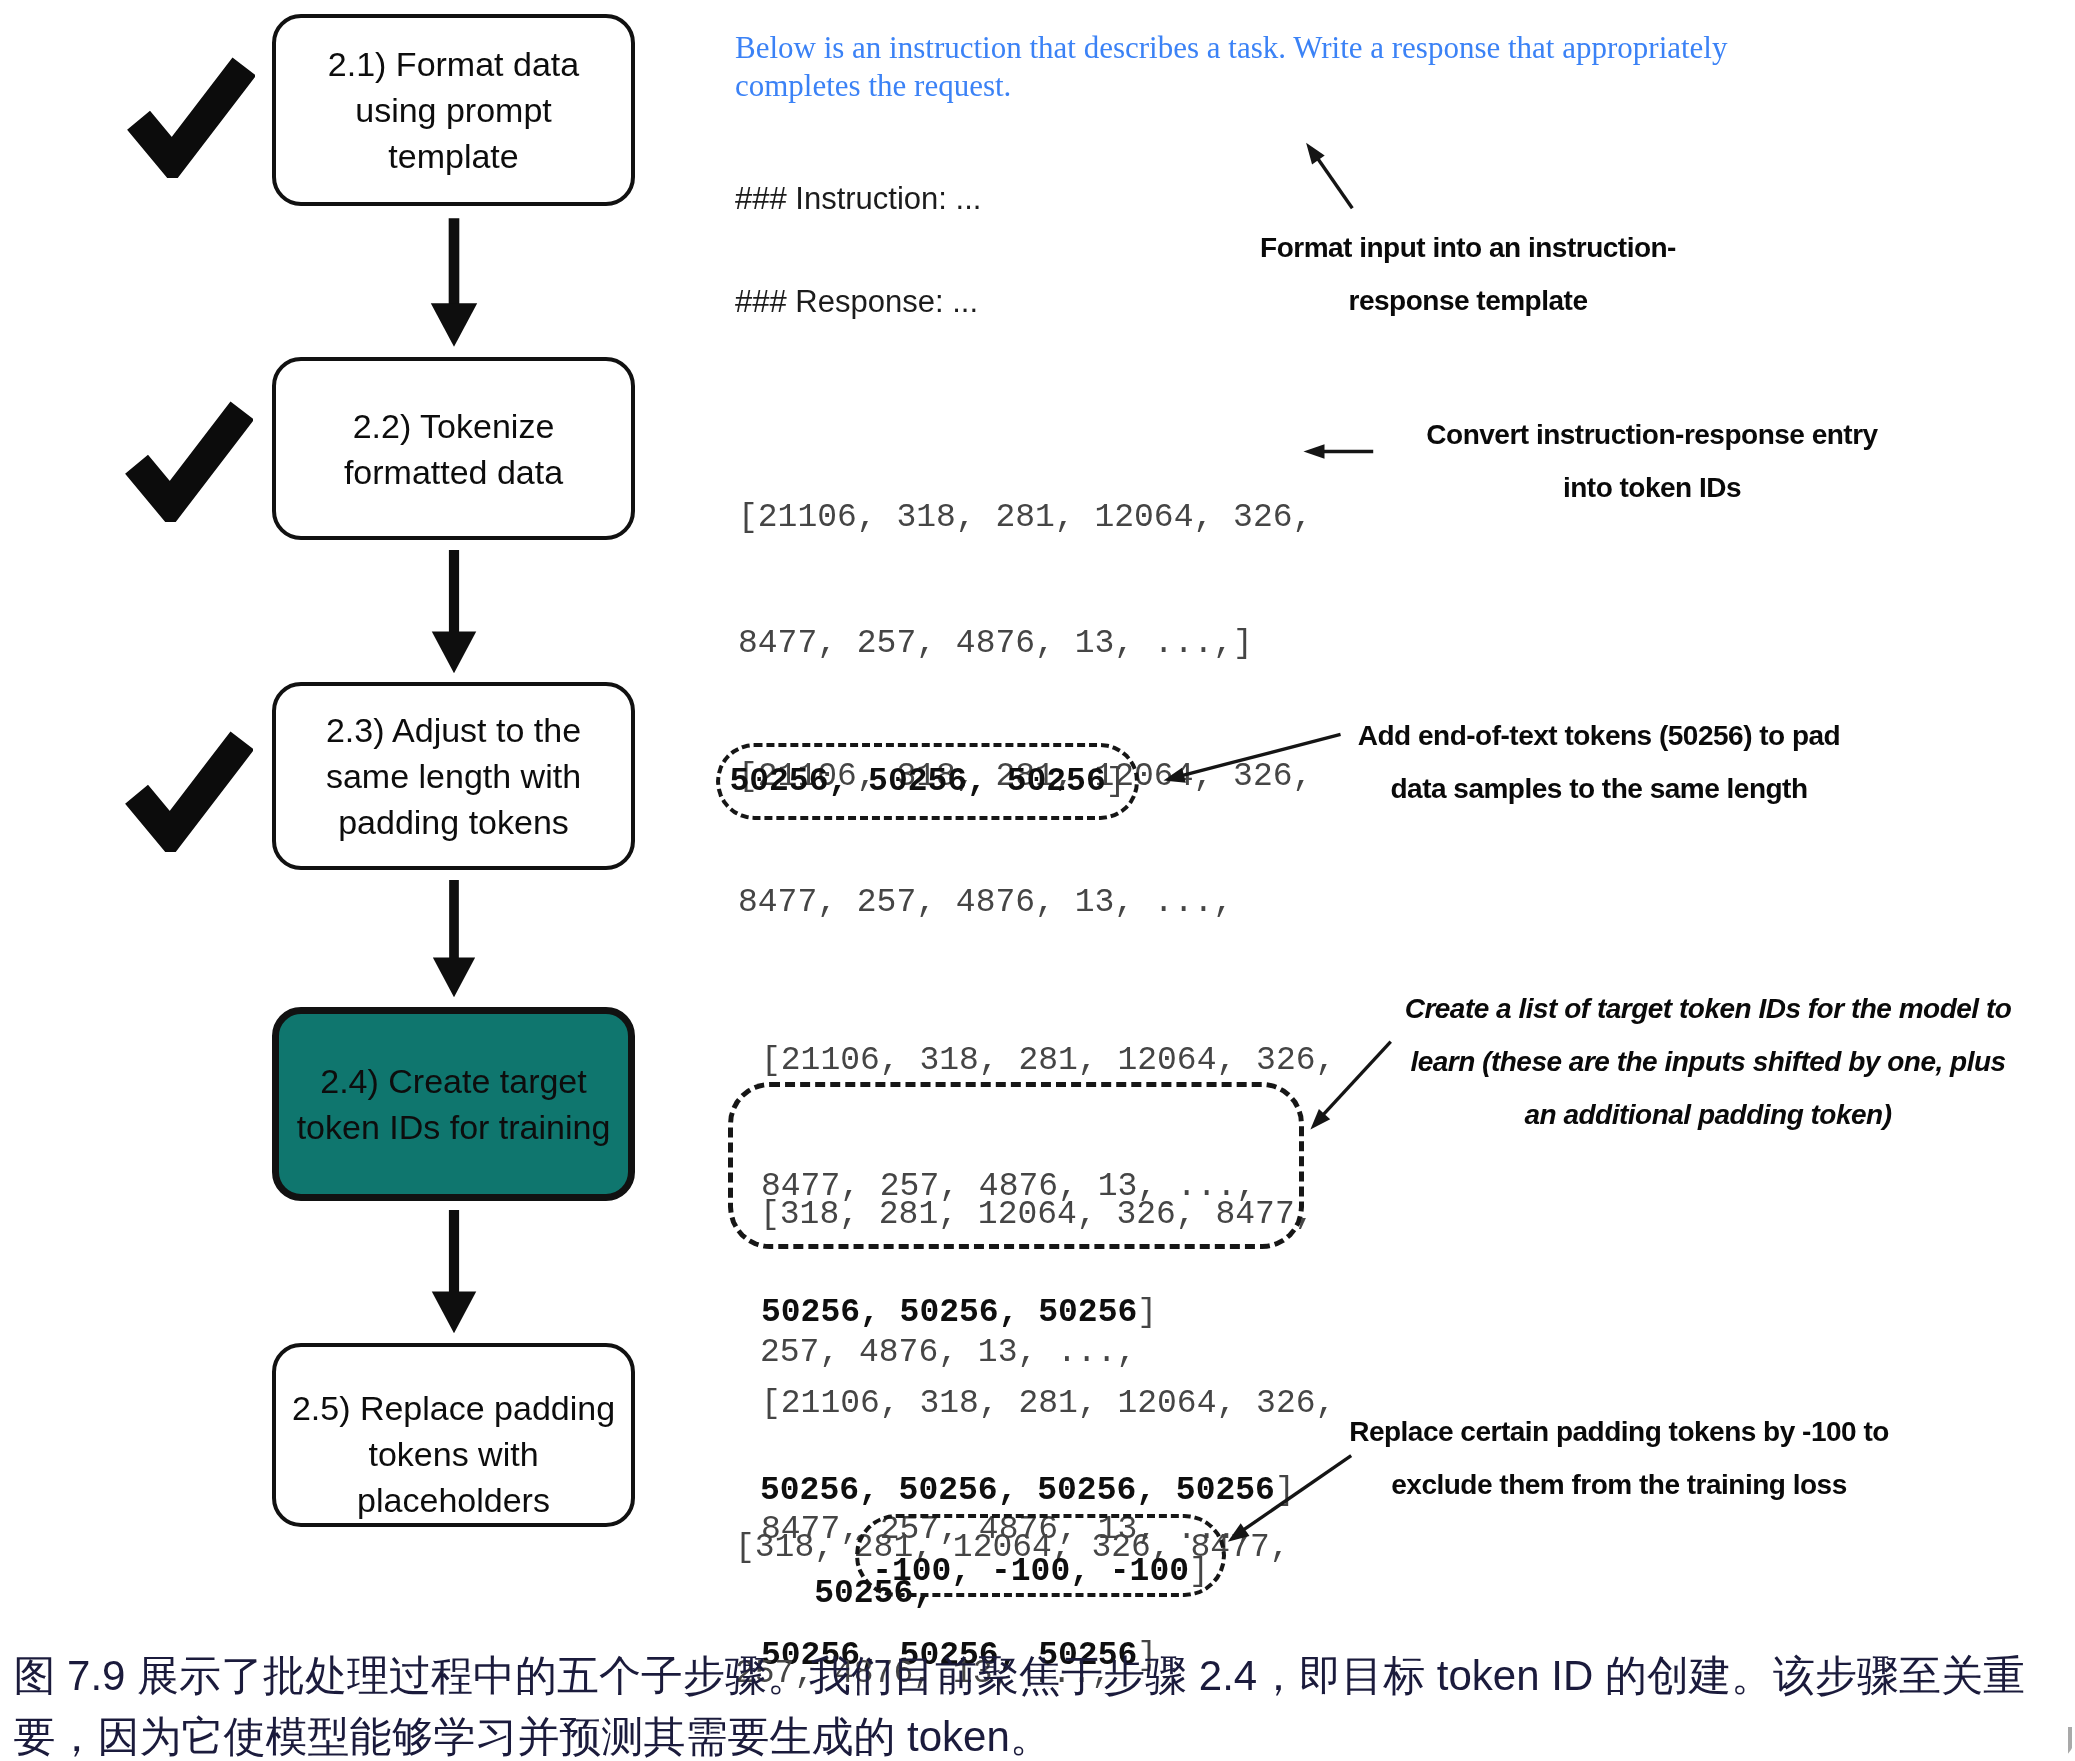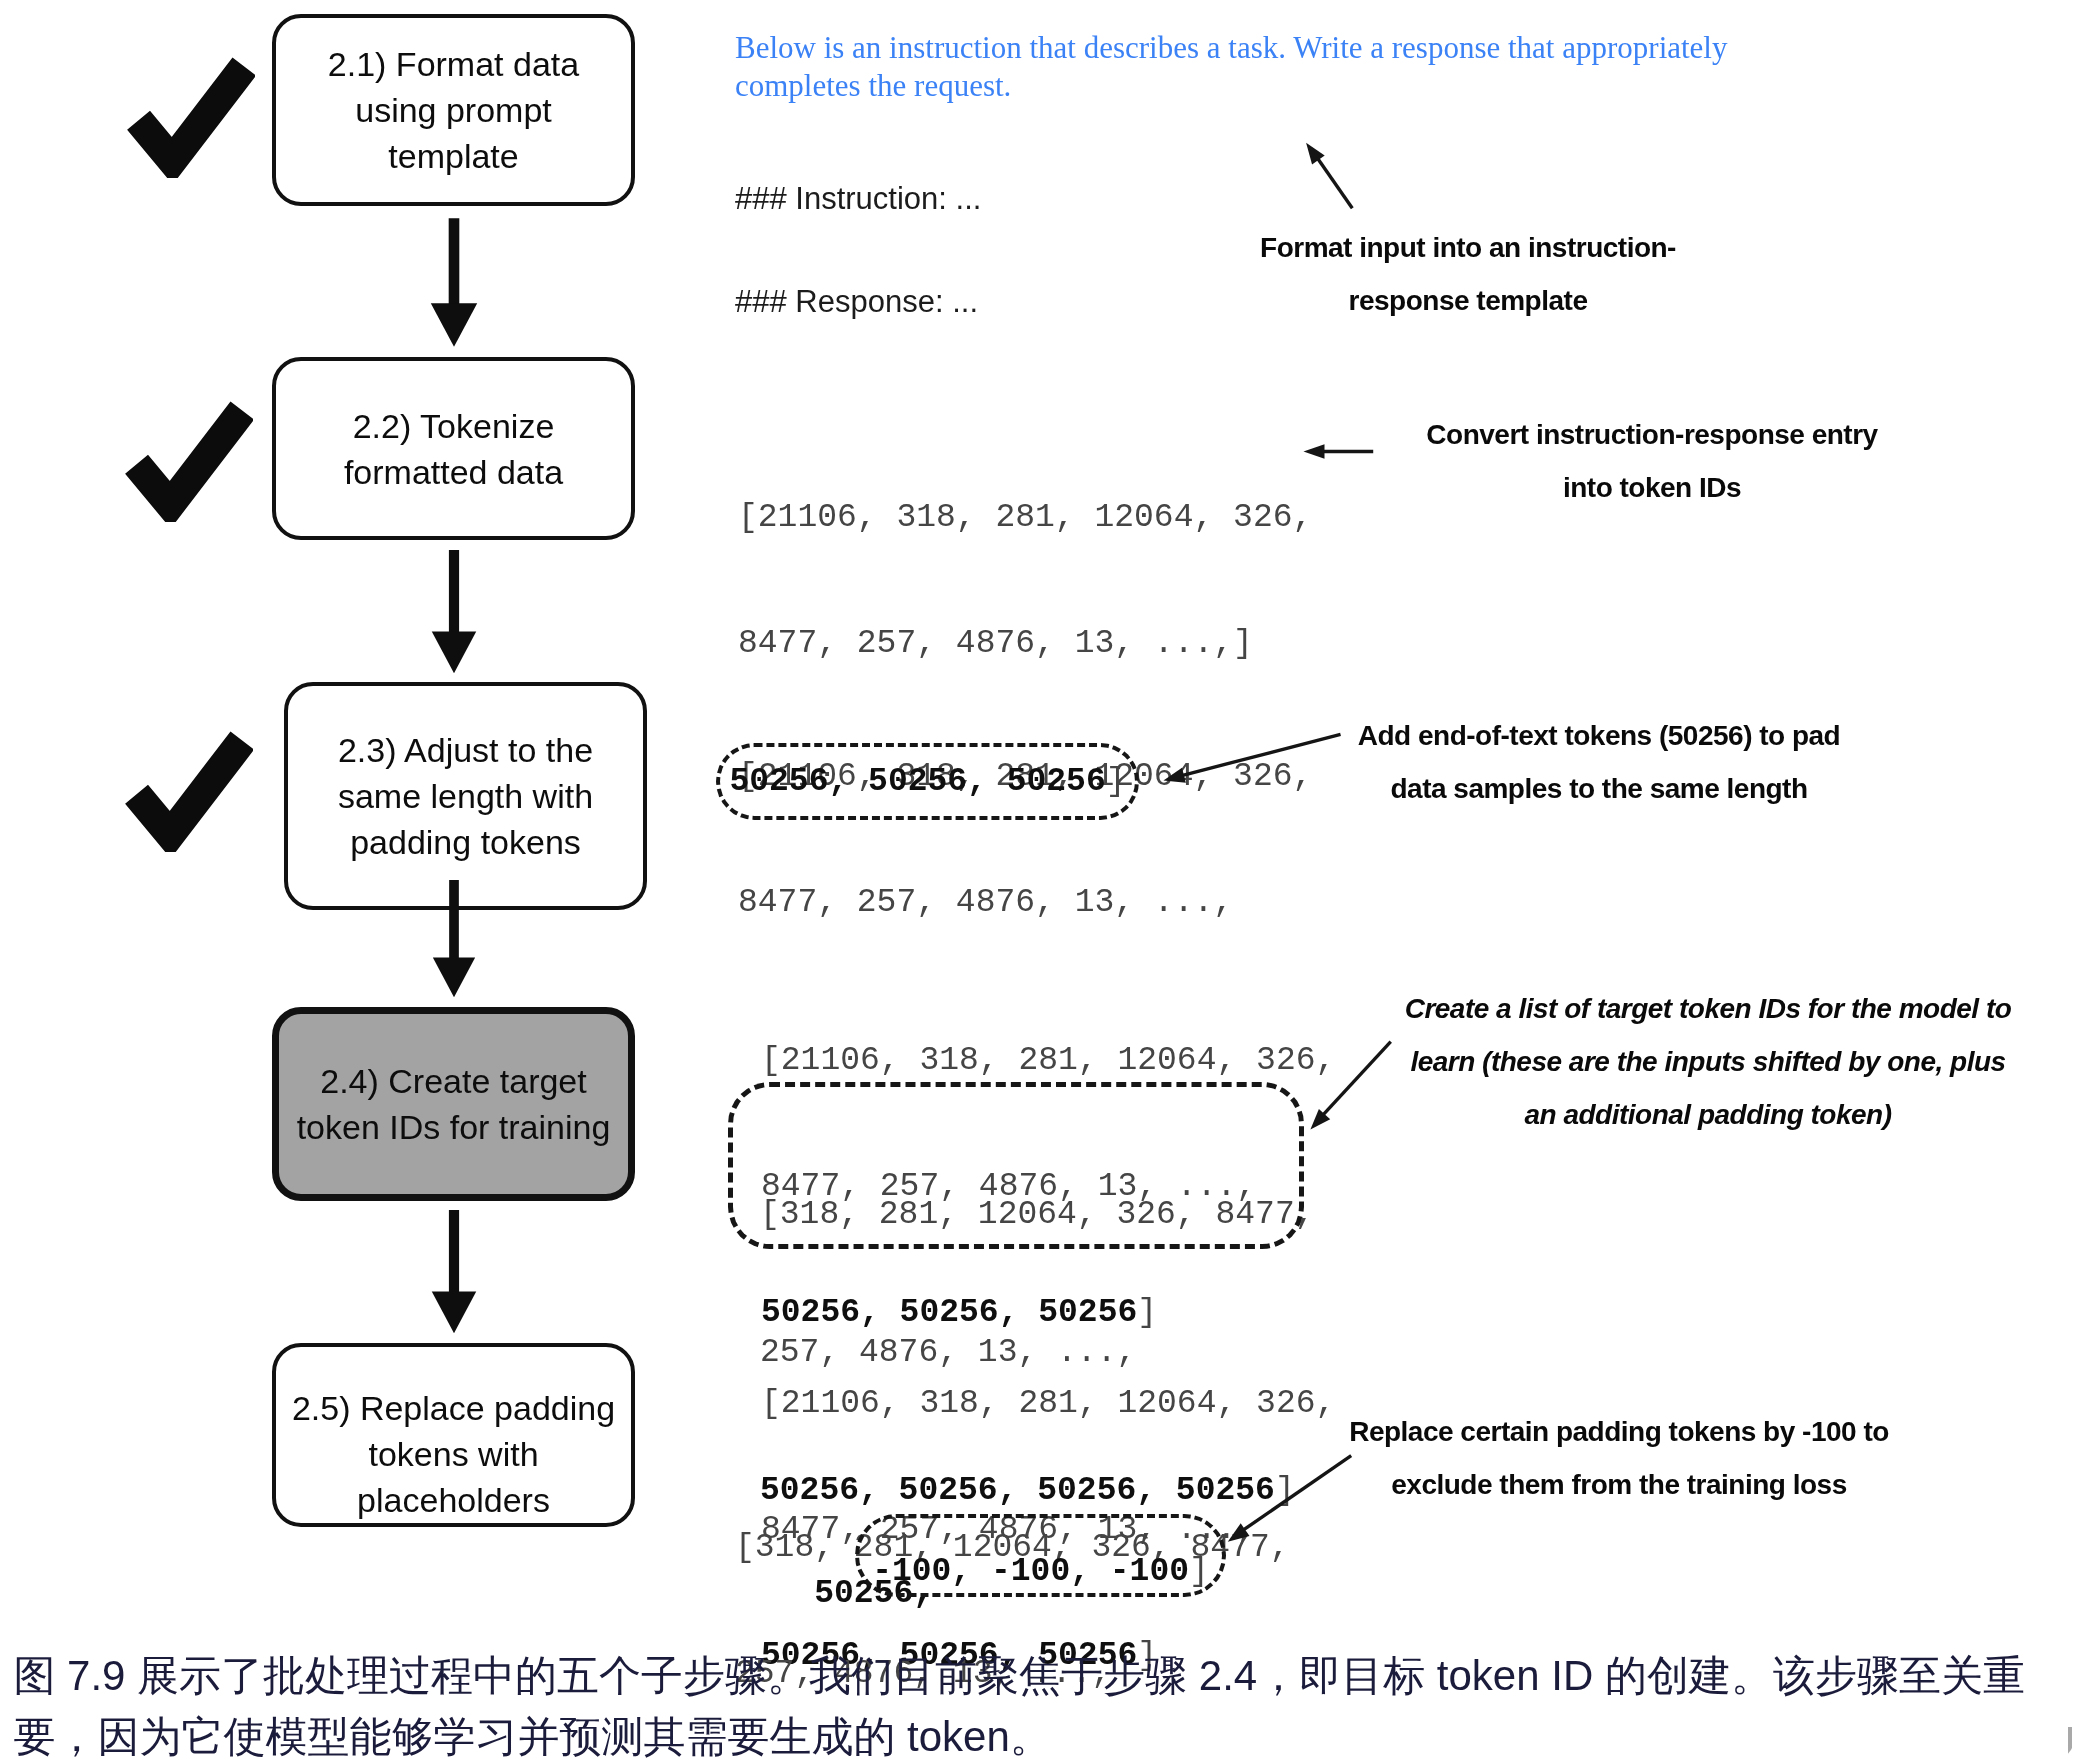--- a/index.html
+++ b/index.html
@@ -3,24 +3,24 @@
 <meta charset="utf-8">
 <style>
   html,body{margin:0;padding:0;background:#ffffff;}
   .stage{position:relative;width:2075px;height:1762px;background:#ffffff;overflow:hidden;
          font-family:"Liberation Sans",sans-serif;color:#111;border-radius:26px;}
 
   
   .fbox{position:absolute;left:272px;width:363px;border:4.8px solid #111;border-radius:29px;
         background:#fff;display:flex;align-items:center;justify-content:center;text-align:center;
         font-size:34px;line-height:46px;color:#0d0d0d;padding:0 13.4px;box-sizing:border-box;}
-  .fbox.hl{border-width:7.7px;background:#a3a3a3;text-align:center;}
+  .fbox.hl{border-width:7.7px;background:#0f766e;text-align:center;}
   .b21{top:14.4px;height:192px;}
   .b22{top:357px;height:183px;}
-  .b23{top:682px;height:228px;margin-left:12px;}
+  .b23{top:682px;height:188px;}
   .b24{top:1007px;height:194px;}
   .b25{top:1343px;height:184px;align-items:flex-end;}
 
   
   .fa{position:absolute;left:425px;width:58px;}
   .fa1{top:217px;height:133px;}
   .fa2{top:550px;height:125px;}
   .fa3{top:880px;height:119px;}
   .fa4{top:1210px;height:125px;}
   .ck{position:absolute;width:130px;height:125px;}

